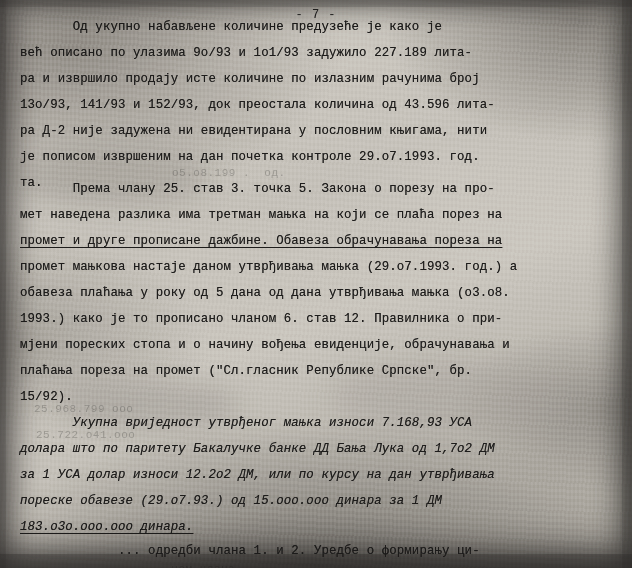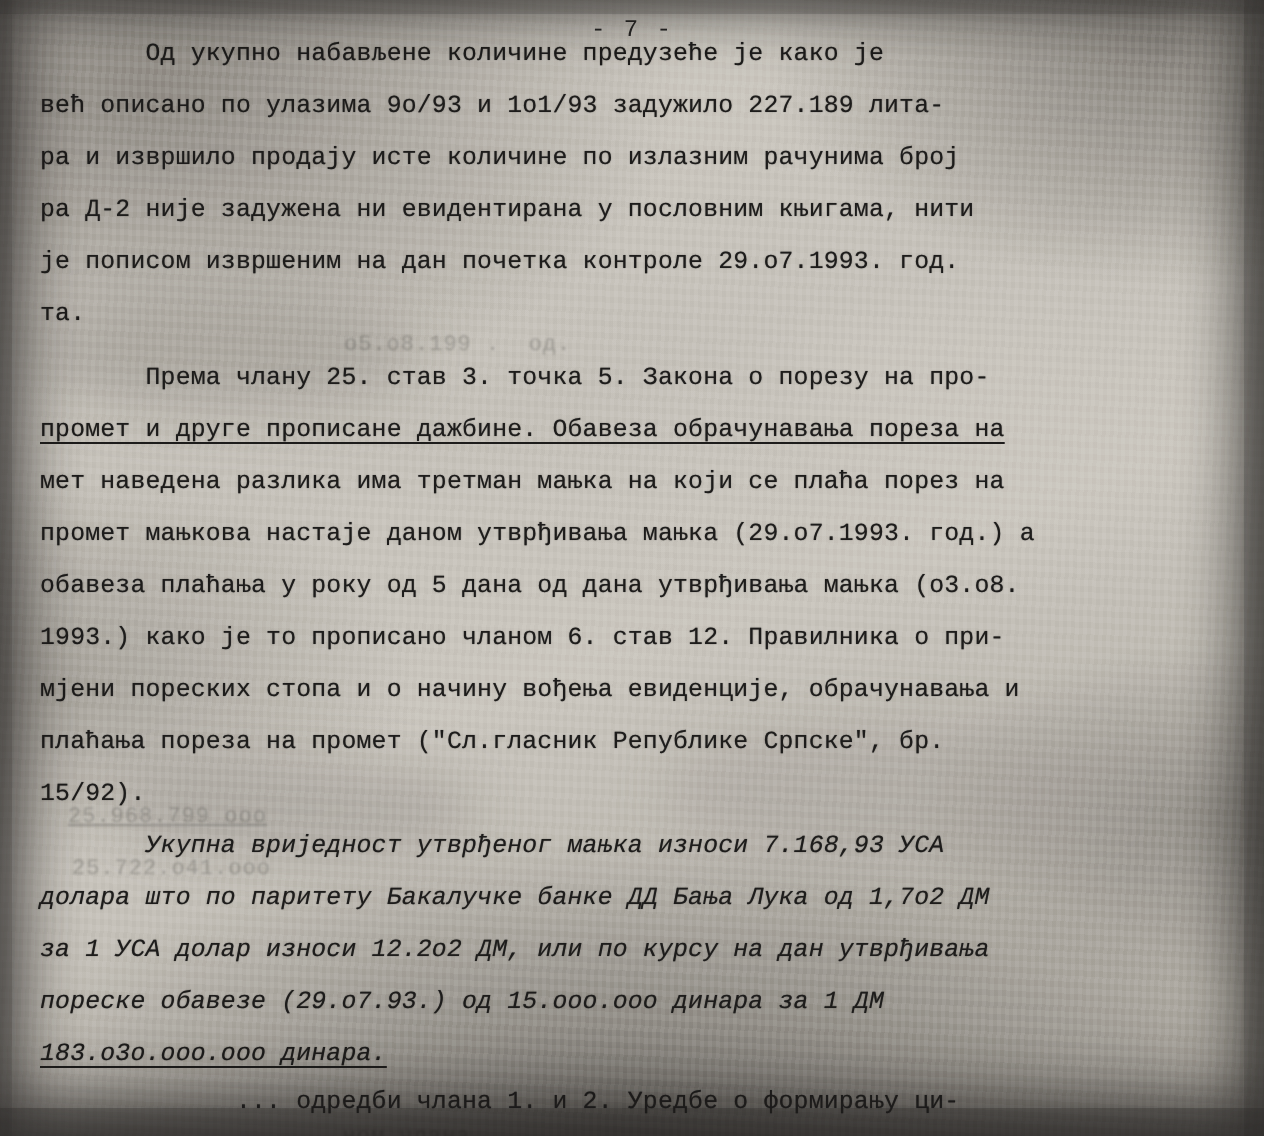--- a/index.html
+++ b/index.html
@@ -98,21 +98,21 @@
     position: absolute;
     color: rgba(60,58,55,0.30);
     font-family: "Liberation Mono", monospace;
     font-size: 11px;
     white-space: pre;
     letter-spacing: 0.5px;
     filter: blur(0.5px);
   }
   .ghost.g1 { left: 172px; top: 160px; }
   .ghost.g2 { left: 36px; top: 374px; margin-top: 48px; }
-  .ghost.g3 { left: 34px; top: 396px; text-decoration: underline; }
+  .ghost.g3 { left: 34px; top: 396px; }
   .ghost.g4 { left: 150px; top: 556px; color: rgba(50,48,46,0.45); }
 
   
   .vignette {
     position: absolute;
     inset: 0;
     pointer-events: none;
     box-shadow:
       inset 0 0 38px rgba(40,38,36,0.55),
       inset 0 -22px 30px rgba(30,29,28,0.45),
@@ -132,29 +132,30 @@
   <div class="bg-streaks"></div>
 
   <div class="text-layer">
 
     <div class="page-number">- 7 -</div>
 
     <div class="para" id="p1">
       <span class="ln">       Од укупно набављене количине предузеће је како је</span>
       <span class="ln">већ описано по улазима 9о/93 и 1о1/93 задужило 227.189 лита-</span>
       <span class="ln">ра и извршило продају исте количине по излазним рачунима број</span>
+      <span class="ln">13о/93, 141/93 и 152/93, док преостала количина од 43.596 лита-</span>
       <span class="ln">ра Д-2 није задужена ни евидентирана у пословним књигама, нити</span>
       <span class="ln">је пописом извршеним на дан почетка контроле 29.о7.1993. год.</span>
       <span class="ln">та.</span>
     </div>
 
     <div class="para" id="p2">
       <span class="ln">       Према члану 25. став 3. точка 5. Закона о порезу на про-</span>
+      <span class="ln">мет наведена разлика има третман мањка на који се плаћа порез на</span>
       <span class="ln u">промет и друге прописане дажбине. Обавеза обрачунавања пореза на</span>
-      <span class="ln">мет наведена разлика има третман мањка на који се плаћа порез на</span>
       <span class="ln">промет мањкова настаје даном утврђивања мањка (29.о7.1993. год.) а</span>
       <span class="ln">обавеза плаћања у року од 5 дана од дана утврђивања мањка (о3.о8.</span>
       <span class="ln">1993.) како је то прописано чланом 6. став 12. Правилника о при-</span>
       <span class="ln">мјени пореских стопа и о начину вођења евиденције, обрачунавања и</span>
       <span class="ln">плаћања пореза на промет ("Сл.гласник Републике Српске", бр.</span>
       <span class="ln">15/92).</span>
     </div>
 
     <div class="para" id="p3">
       <span class="ln">       Укупна вриједност утврђеног мањка износи 7.168,93 УСА</span>

